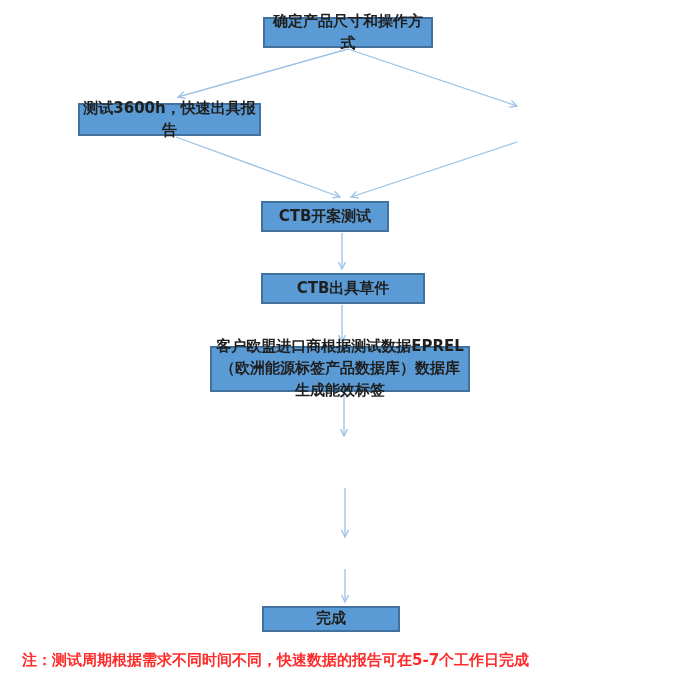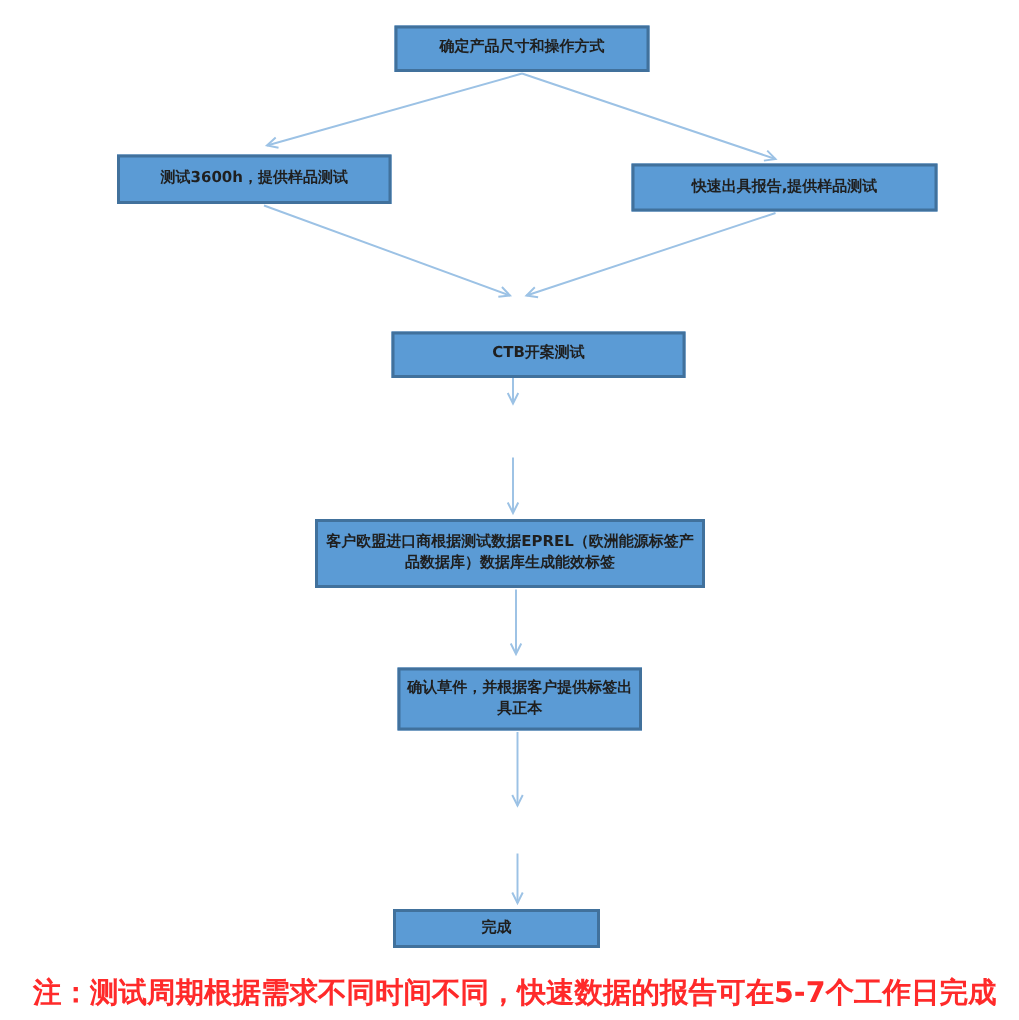--- a/index.html
+++ b/index.html
@@ -12,27 +12,27 @@
   }
   #edges{position:absolute;left:0;top:0;width:679px;height:680px;pointer-events:none;}
   .edge{stroke:var(--arrow,#9CC2E5);stroke-width:1.3;fill:none;}
   .arrowhead-path{stroke:var(--arrow,#9CC2E5);stroke-width:1.3;fill:none;}
   .node{
     position:absolute;box-sizing:border-box;
     background:var(--box-fill,#5B9BD5);
     border:2px solid var(--box-border,#41719C);
     display:flex;align-items:center;justify-content:center;
     text-align:center;
-    font-weight:bold;font-size:10px;line-height:1.45;
+    font-weight:bold;font-size:15px;line-height:1.45;
     color:var(--text,#1F1F1F);
     padding:0 2px;
   }
   #note{
     position:absolute;left:22px;top:651px;width:640px;
-    font-weight:bold;font-size:19px;line-height:1.2;
+    font-weight:bold;font-size:15px;line-height:1.2;
     color:var(--note,#FF2A2A);
     white-space:nowrap;
   }
 </style>
 </head>
 <body>
 
 <div id="canvas">
 
   <svg id="edges" viewBox="0 0 679 680">
@@ -47,29 +47,28 @@
     <line class="edge" x1="517" y1="142" x2="351" y2="197" marker-end="url(#arw)"></line>
     <line class="edge" x1="342" y1="233" x2="342" y2="269" marker-end="url(#arw)"></line>
     <line class="edge" x1="342" y1="305" x2="342" y2="342" marker-end="url(#arw)"></line>
     <line class="edge" x1="344" y1="393" x2="344" y2="436" marker-end="url(#arw)"></line>
     <line class="edge" x1="345" y1="488" x2="345" y2="537" marker-end="url(#arw)"></line>
     <line class="edge" x1="345" y1="569" x2="345" y2="602" marker-end="url(#arw)"></line>
   </svg>
 
   <div class="node" style="left:263px;top:17px;width:170px;height:31px;">确定产品尺寸和操作方式</div>
 
-  <div class="node" style="left:78px;top:103px;width:183px;height:33px;">测试3600h，提供样品测试</div>
+  <div class="node" style="left:78px;top:103px;width:183px;height:33px;">测试3600h，快速出具报告</div>
 
-  <div class="node" style="left:421px;top:109px;width:204px;height:32px;">快速出具报告,提供样品测试</div>
 
-  <div class="node" style="left:261px;top:201px;width:196px;height:31px;margin-top:20px;">CTB开案测试</div>
+  <div class="node" style="left:261px;top:201px;width:128px;height:31px;">CTB开案测试</div>
 
+  <div class="node" style="left:261px;top:273px;width:164px;height:31px;">CTB出具草件</div>
 
   <div class="node" style="left:210px;top:346px;width:260px;height:46px;">客户欧盟进口商根据测试数据EPREL（欧洲能源标签产品数据库）数据库生成能效标签</div>
 
-  <div class="node" style="left:265px;top:445px;width:163px;height:42px;">确认草件，并根据客户提供标签出具正本</div>
 
 
   <div class="node" style="left:262px;top:606px;width:138px;height:26px;">完成</div>
 
   <div id="note">注：测试周期根据需求不同时间不同，快速数据的报告可在5-7个工作日完成</div>
 
 </div>
 
 </body></html>

